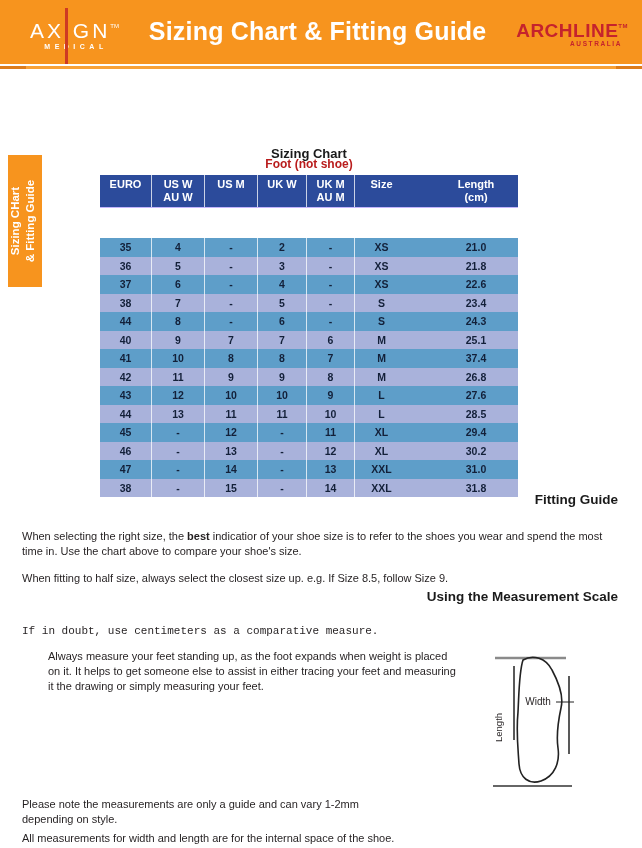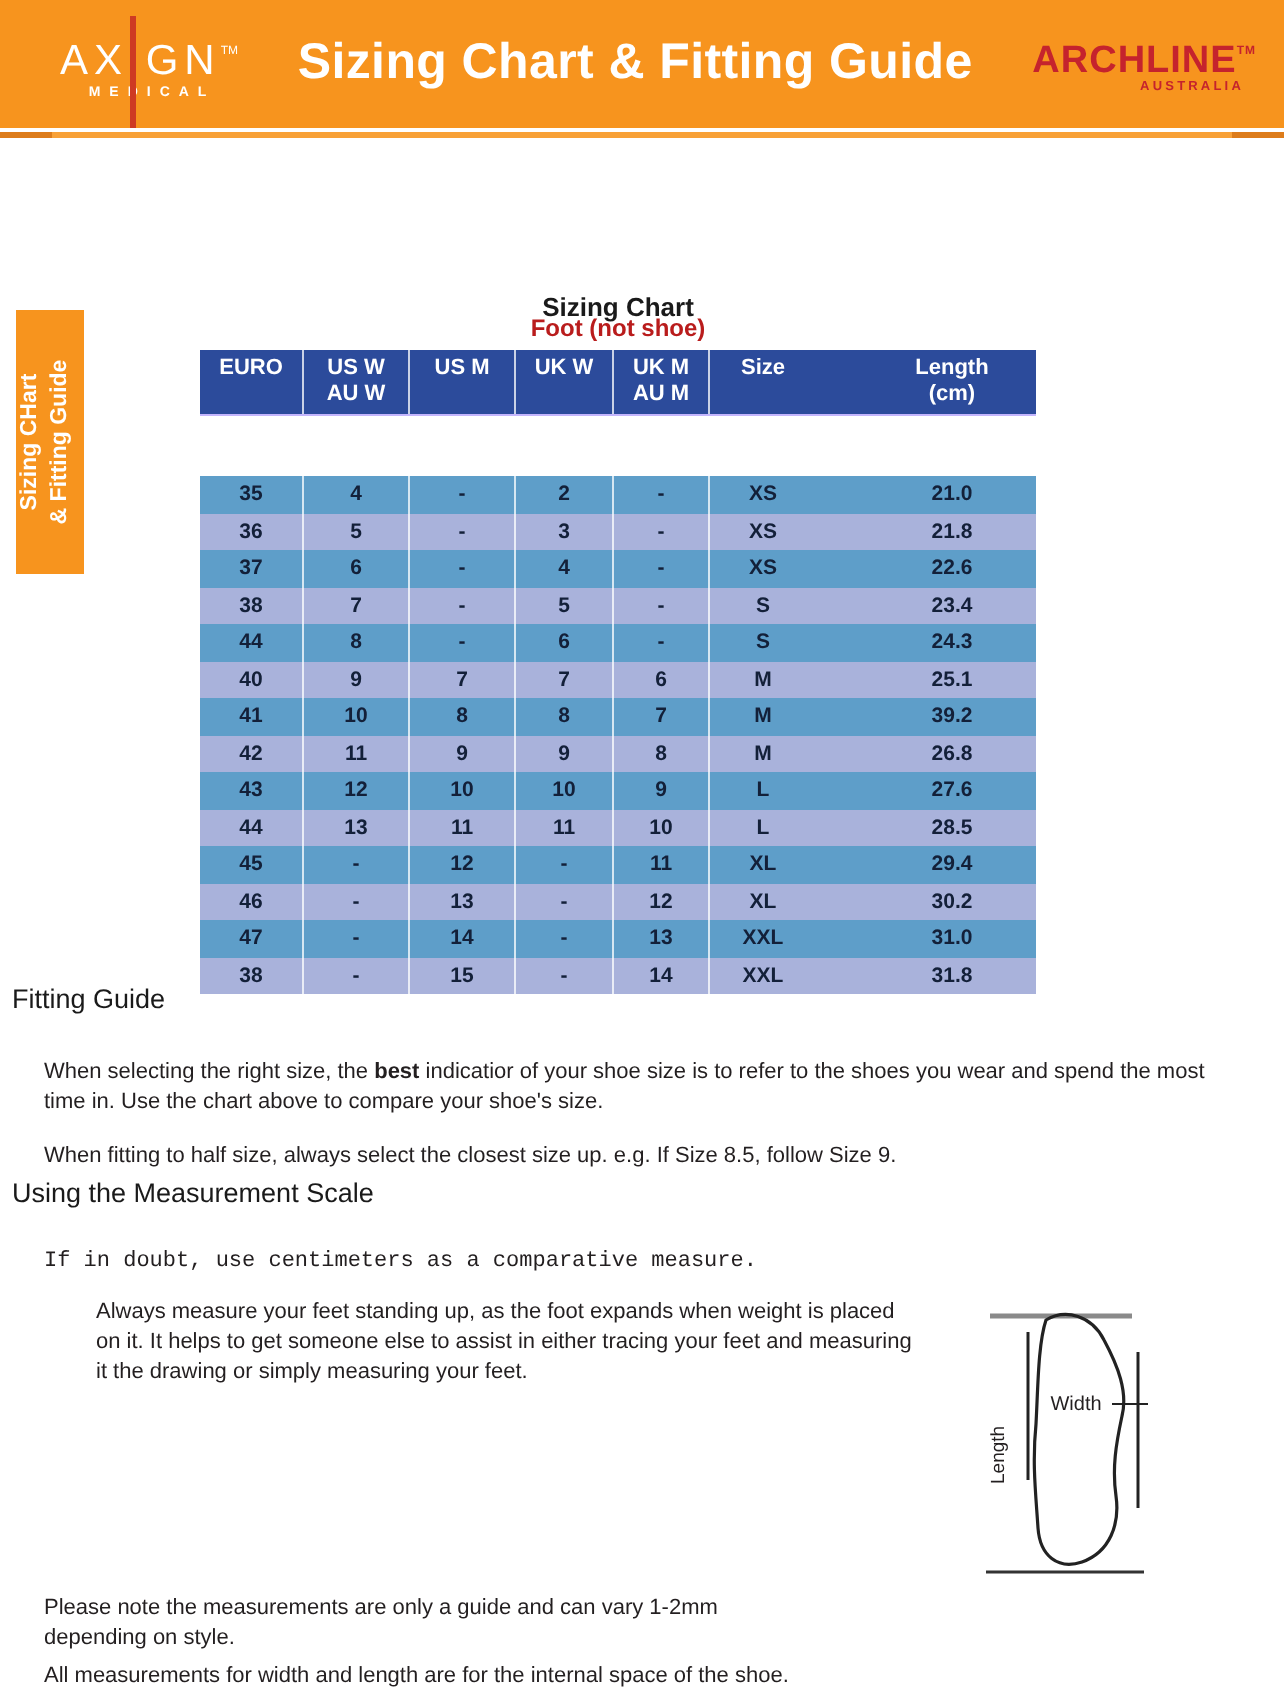--- a/index.html
+++ b/index.html
@@ -42,21 +42,21 @@
       padding-top:3px;box-sizing:border-box;}
   .tbody{grid-auto-rows:18.5px;margin-top:30px;}
   .td{display:flex;align-items:center;justify-content:center;font-weight:700;font-size:10.5px;
       color:var(--cell-text);box-sizing:border-box;}
   .dark{background:var(--row-dark);}
   .light{background:var(--row-light);}
   .divider{border-right:1px solid rgba(255,255,255,.75);}
   .col6{padding-left:26px;}
 
   
-  .h2{position:absolute;left:6px;width:612px;text-align:left;font-weight:400;
+  .h2{position:absolute;left:6px;width:612px;text-align:right;font-weight:700;
       font-size:13.5px;color:#1a1a1a;}
   .para{position:absolute;left:22px;font-size:11px;line-height:15px;color:#231f20;}
   #fg-h{top:492px;} #p1{top:518px;width:590px;} #p2{top:560px;width:600px;}
   #ms-h{top:589px;} #m1{top:613px;width:600px;font-family:Liberation Mono, monospace;} #m2{top:638px;width:412px;margin-left:26px;}
   #m3{top:697px;width:470px;} #m4{top:797px;width:480px;margin-top:34px;} #m5{top:786px;width:382px;}
   .b{font-weight:700;}
 
   
   .foot-svg{position:absolute;left:490px;top:650px;}
   .foot-svg text{font-family:"Liberation Sans",sans-serif;fill:#231f20;}
@@ -160,21 +160,21 @@
         <div class="td col3 light divider">7</div>
         <div class="td col4 light divider">6</div>
         <div class="td col5 light">M</div>
         <div class="td col6 light">25.1</div>
         <div class="td col0 dark divider">41</div>
         <div class="td col1 dark divider">10</div>
         <div class="td col2 dark divider">8</div>
         <div class="td col3 dark divider">8</div>
         <div class="td col4 dark divider">7</div>
         <div class="td col5 dark">M</div>
-        <div class="td col6 dark">39.2</div>
+        <div class="td col6 dark">37.4</div>
         <div class="td col0 light divider">42</div>
         <div class="td col1 light divider">11</div>
         <div class="td col2 light divider">9</div>
         <div class="td col3 light divider">9</div>
         <div class="td col4 light divider">8</div>
         <div class="td col5 light">M</div>
         <div class="td col6 light">26.8</div>
         <div class="td col0 dark divider">43</div>
         <div class="td col1 dark divider">12</div>
         <div class="td col2 dark divider">10</div>

